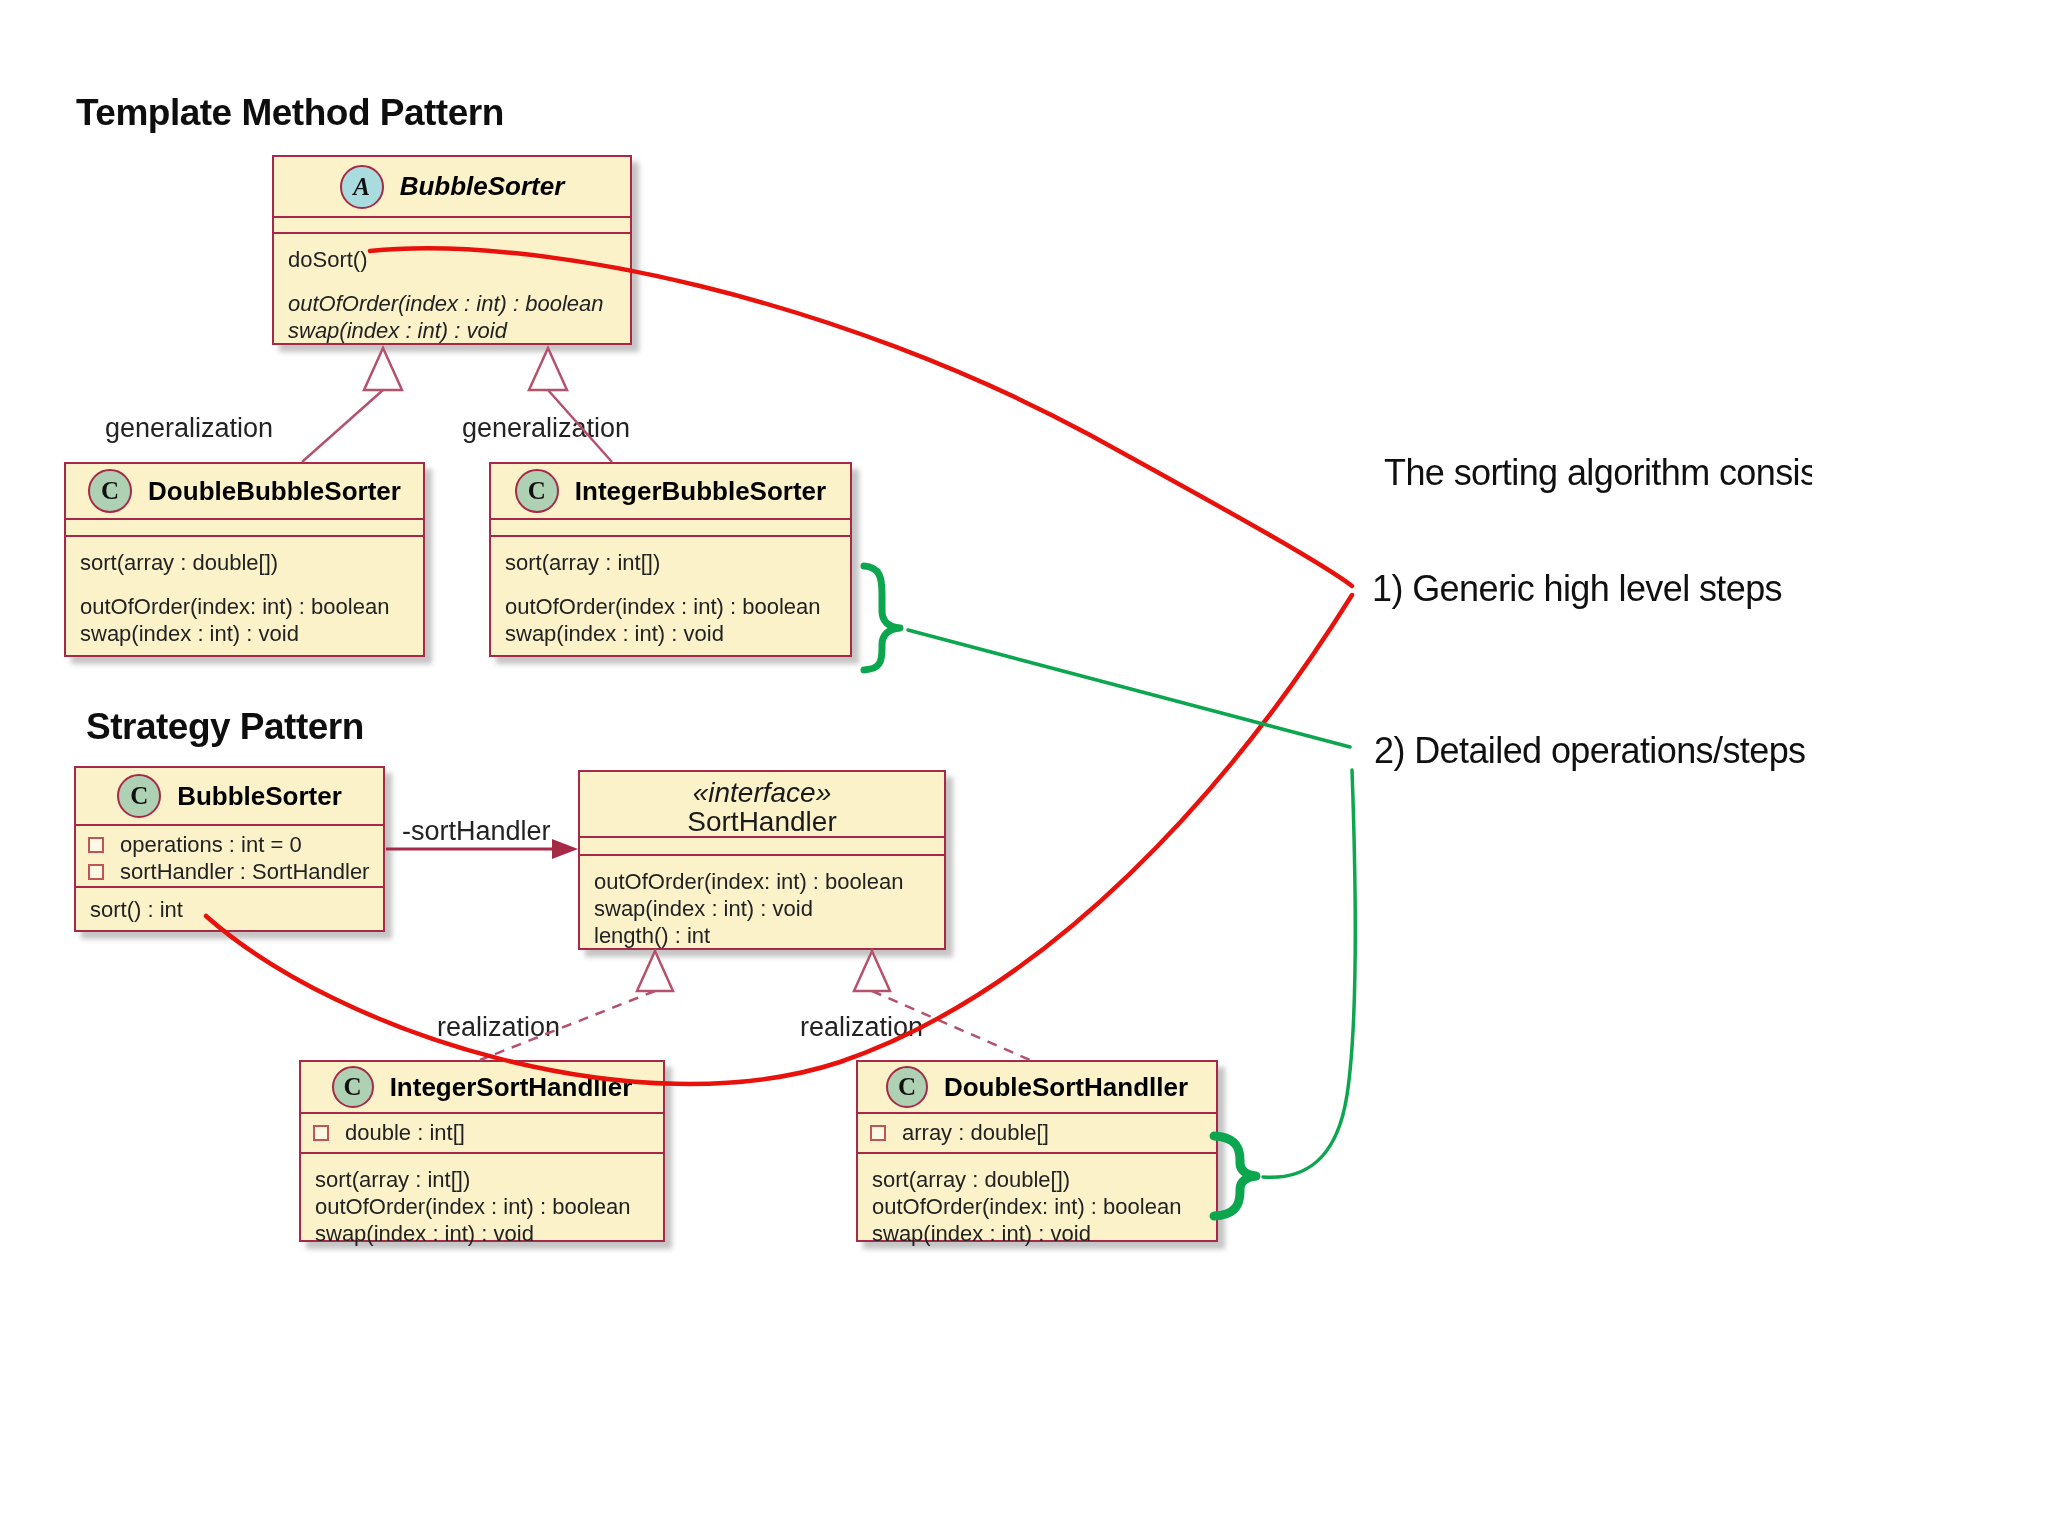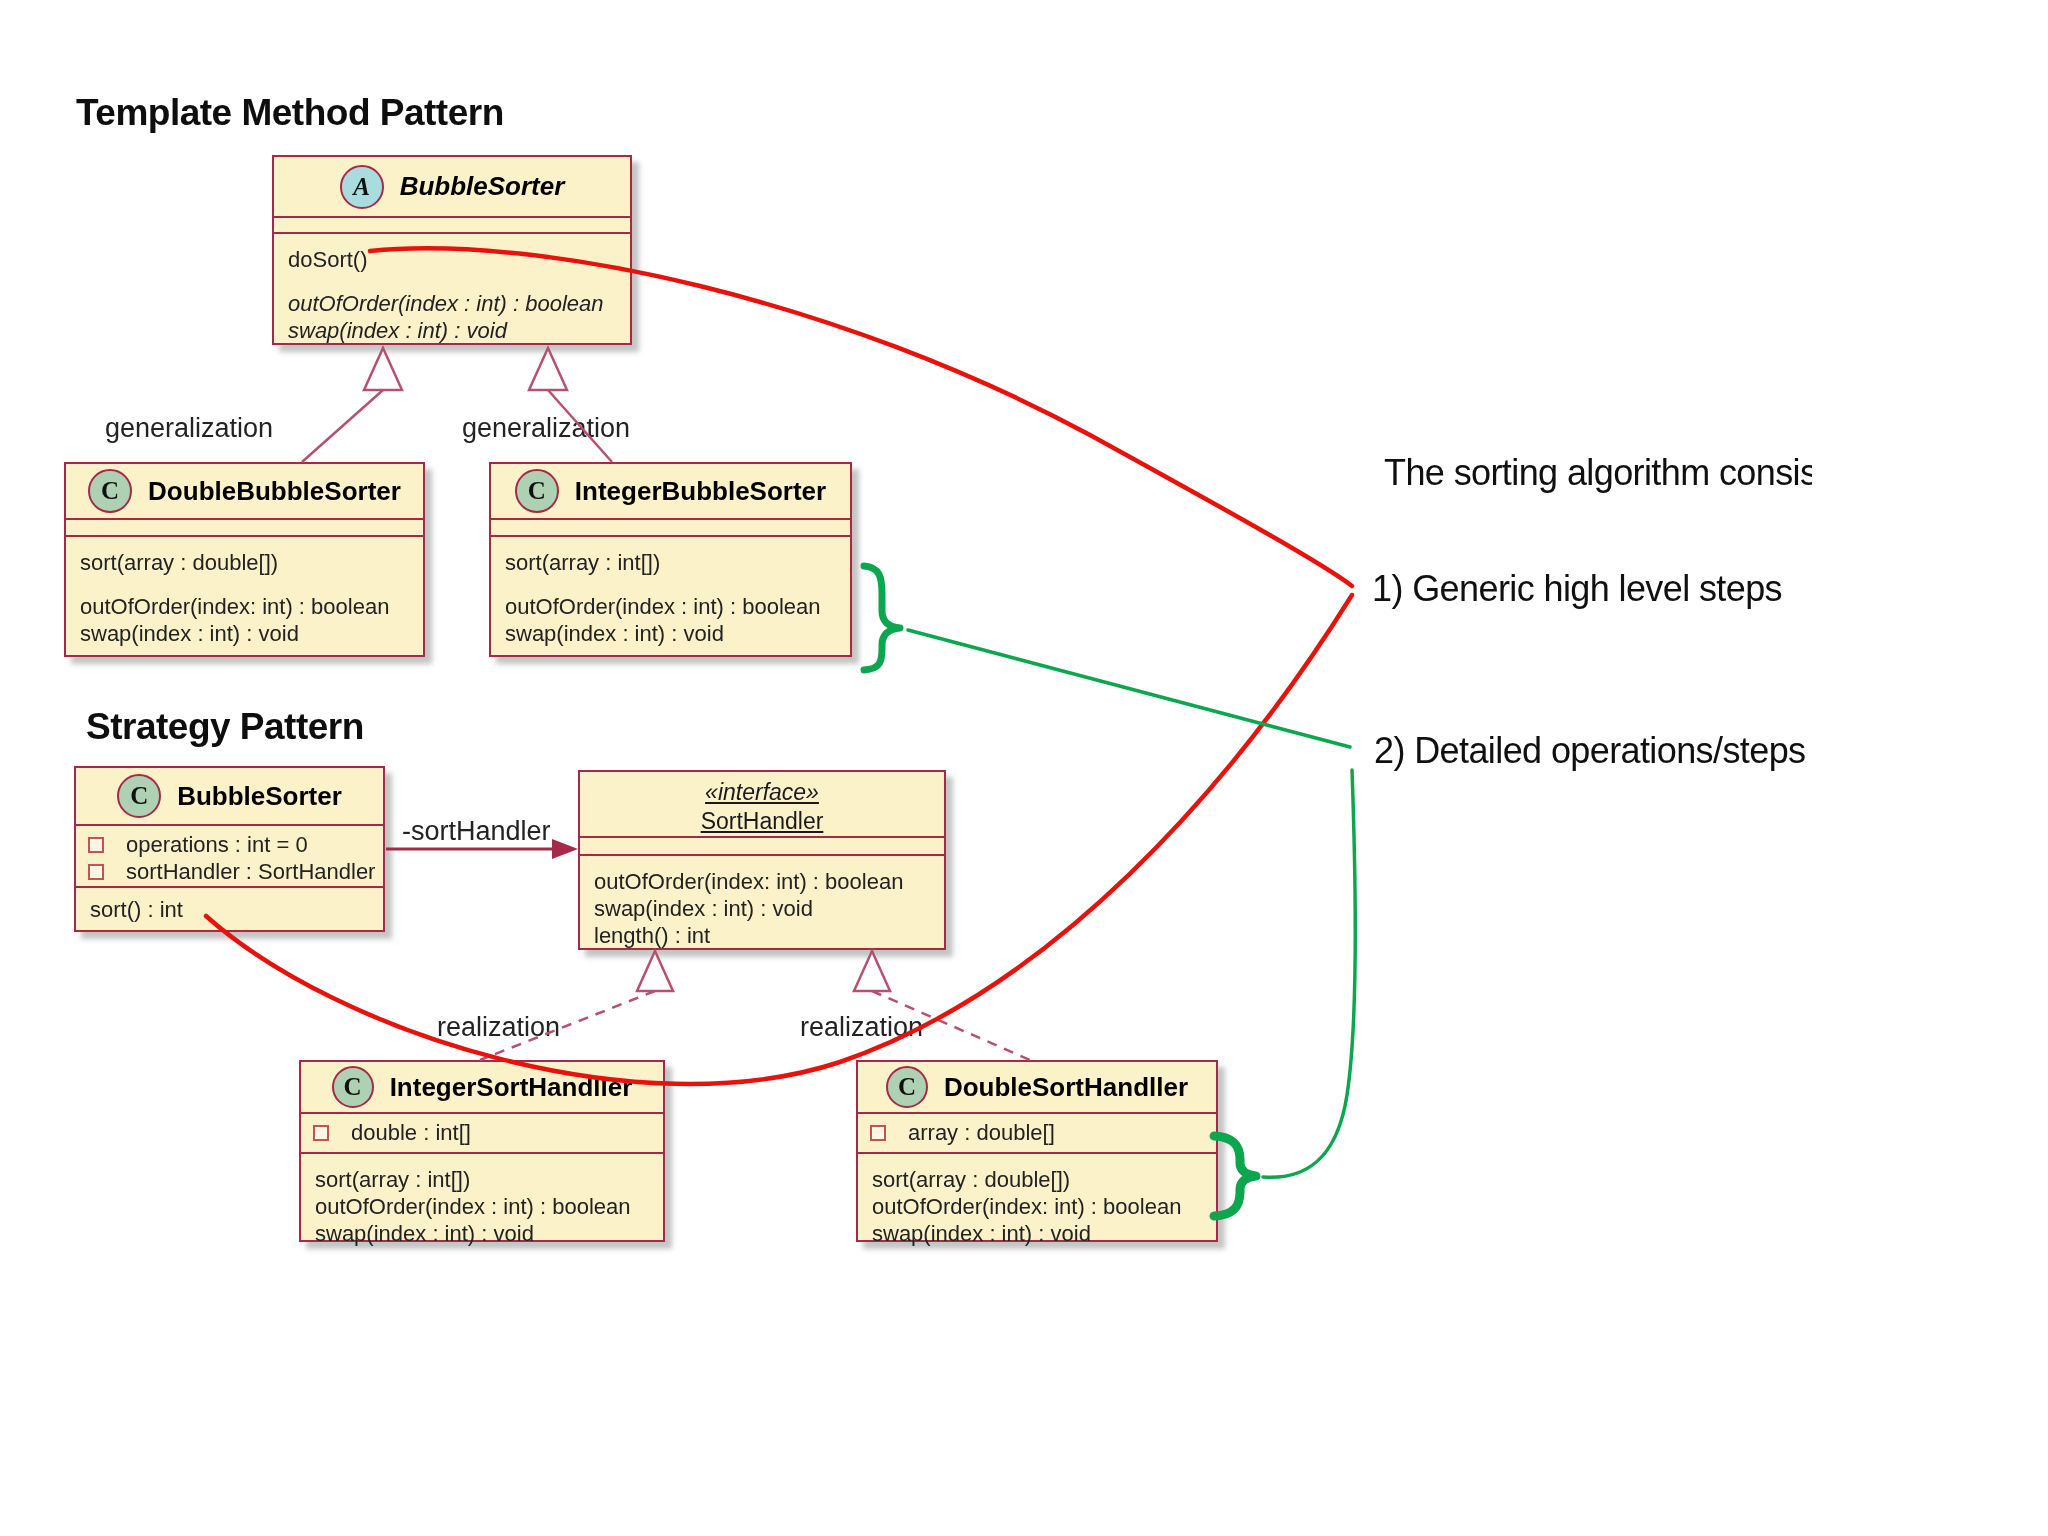--- a/index.html
+++ b/index.html
@@ -18,26 +18,26 @@
   .box-methods{box-sizing:border-box;padding:12px 0 0 14px;}
   .cls-name{font-size:26px;font-weight:600;color:#000000;}
   .italic{font-style:italic;}
   .member{font-size:22px;line-height:27px;color:#222;white-space:nowrap;}
   .member-gap{height:17px;}
   .circle{width:40px;height:40px;border-radius:50%;border:2.5px solid #A62A48;
           display:flex;align-items:center;justify-content:center;flex:0 0 auto;
           font-family:"Liberation Serif",serif;font-weight:bold;font-size:25px;color:#111;}
   .circle.abstract{background:#A9DCDF;font-style:italic;}
   .circle.concrete{background:#ADD1B2;font-style:normal;}
-  .attr-row{display:flex;align-items:center;gap:22px;}
+  .attr-row{display:flex;align-items:center;gap:16px;}
   .attr-icon{width:12px;height:12px;border:2.5px solid #C05555;background:#FDF8E3;
              display:inline-block;flex:0 0 auto;}
   .iface-header{display:block;text-align:center;padding-top:6px;border-bottom:2px solid #A62A48;
                 box-sizing:border-box;}
-  .iface-line{font-size:23px;line-height:29px;color:#1a1a1a;text-decoration:underline;}
+  .iface-line{font-size:28px;line-height:29px;color:#1a1a1a;}
   .conn-label{font-size:27px;color:#232323;}
   svg.overlay{position:absolute;left:0;top:0;pointer-events:none;}
 </style>
 </head>
 <body>
 
 <div class="stage">
 
   <div class="abs section-title" style="left:76px;top:92px">Template Method Pattern</div>
   <div class="abs section-title" style="left:86px;top:706px">Strategy Pattern</div>

